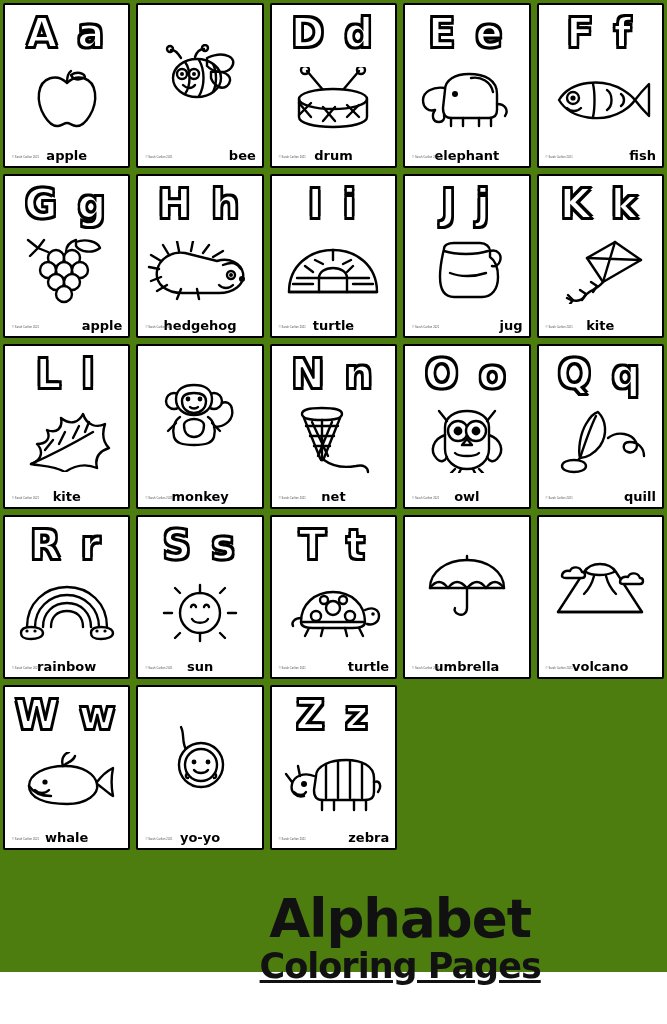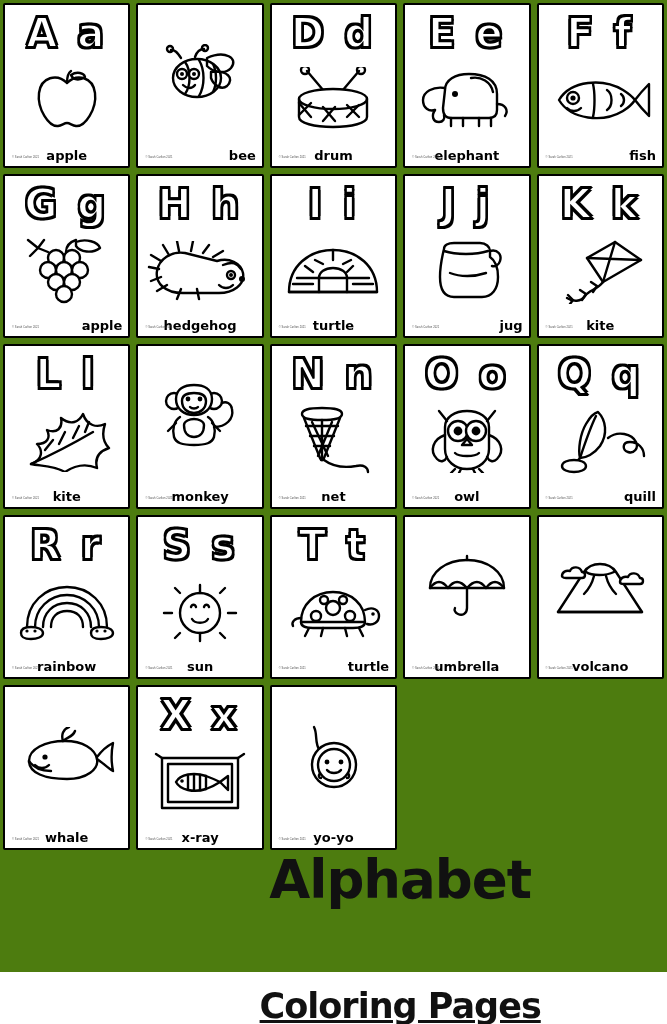--- a/index.html
+++ b/index.html
@@ -87,21 +87,21 @@
     letter-spacing: 0.1px;
     font-family: "Liberation Sans", sans-serif;
   }
   
   .title-block {
     grid-column: 2 / span 4;
     grid-row: 6;
     display: flex;
     flex-direction: column;
     align-items: center;
-    justify-content: space-between;
+    justify-content: center;
     text-align: center;
     line-height: 1.0;
   }
   .title-line {
     font-family: "DejaVu Sans", sans-serif;
     font-weight: 700;
     font-size: 53px;
     letter-spacing: -1px;
     color: #111;
   }
@@ -468,68 +468,70 @@
           <path d="M14 20 C14 16 18 14 22 15 C24 10 32 10 34 16 C38 16 38 22 34 22 L18 22 C14 22 14 20 14 20 Z" class="fillw"></path>
           <path d="M72 26 C72 22 76 20 80 21 C82 16 90 16 92 22 C96 22 96 28 92 28 L76 28 C72 28 72 26 72 26 Z" class="fillw"></path>
           <path d="M10 56 L94 56"></path>
         </svg>
       </div>
       <div class="word center">volcano</div>
       <div class="credit">© Sarah Carlton 2021</div>
     </div>
 
     <div class="card">
+      <div class="letters">W w</div>
       <div class="art">
         <svg width="100" height="62" viewBox="0 0 100 62">
           <path d="M12 34 C12 22 28 14 48 14 C66 14 78 22 80 32 C82 42 70 52 50 52 C28 52 12 46 12 34 Z" class="fillw"></path>
           <path d="M80 30 C86 22 92 18 96 16 C94 26 94 34 96 44 C92 42 86 36 80 32"></path>
           <path d="M12 34 C16 40 24 44 34 44"></path>
           <circle cx="28" cy="30" r="2.6" class="dot"></circle>
           <path d="M18 38 C22 42 28 42 32 38"></path>
           <path d="M46 14 C44 8 46 2 52 0 M46 14 C50 10 56 10 58 4"></path>
         </svg>
       </div>
       <div class="word center">whale</div>
       <div class="credit">© Sarah Carlton 2021</div>
     </div>
 
-    <div class="card">
-      <div class="letters">X x</div>
-      <div class="art">
-        <svg width="92" height="62" viewBox="0 0 92 62">
-          <rect x="8" y="6" width="76" height="50" class="fillw"></rect>
-          <rect x="14" y="12" width="64" height="38"></rect>
-          <path d="M22 30 C26 22 40 20 52 24 C60 27 66 30 66 30 C66 30 60 34 52 37 C40 41 26 38 22 30 Z"></path>
-          <path d="M66 30 L74 24 L74 38 Z"></path>
-          <path d="M34 24 L34 37 M40 23 L40 38 M46 23 L46 38 M52 24 L52 37"></path>
-          <circle cx="28" cy="29" r="1.8" class="dot"></circle>
-          <path d="M8 6 L2 2 M84 6 L90 2"></path>
-        </svg>
-      </div>
-      <div class="word center">x-ray</div>
-      <div class="credit">© Sarah Carlton 2021</div>
-    </div>
 
     <div class="card">
       <div class="art">
         <svg width="82" height="66" viewBox="0 0 82 66">
           <path d="M22 2 C26 10 22 18 28 26"></path>
           <circle cx="42" cy="40" r="22" class="fillw"></circle>
           <circle cx="42" cy="40" r="16"></circle>
           <circle cx="35" cy="37" r="2.4" class="dot"></circle>
           <circle cx="49" cy="37" r="2.4" class="dot"></circle>
           <path d="M35 45 C38 49 46 49 49 45"></path>
           <path d="M28 48 C26 51 27 53 29 53"></path>
           <path d="M56 48 C58 51 57 53 55 53"></path>
         </svg>
       </div>
       <div class="word center">yo-yo</div>
       <div class="credit">© Sarah Carlton 2021</div>
     </div>
 
+    <div class="card">
+      <div class="letters">Z z</div>
+      <div class="art">
+        <svg width="102" height="62" viewBox="0 0 102 62">
+          <path d="M34 24 C34 14 48 8 64 8 C80 8 92 14 92 26 L92 40 C92 46 88 48 84 48 L40 48 C34 48 32 44 32 38 Z" class="fillw"></path>
+          <path d="M32 24 C22 20 12 24 10 32 C8 40 14 46 22 44" class="fillw"></path>
+          <path d="M10 30 L4 22 M18 24 L16 14"></path>
+          <circle cx="22" cy="32" r="3" class="dot"></circle>
+          <path d="M12 40 C16 44 22 44 24 40"></path>
+          <path d="M44 12 L44 46 M56 10 L56 46 M68 10 L68 46 M80 12 L80 46"></path>
+          <path d="M40 48 L40 58 M52 48 L52 58 M72 48 L72 58 M84 48 L84 58"></path>
+          <path d="M92 30 C98 28 100 34 96 40"></path>
+        </svg>
+      </div>
+      <div class="word">zebra</div>
+      <div class="credit">© Sarah Carlton 2021</div>
+    </div>
 
     <div class="title-block">
       <div class="title-line">Alphabet</div>
       <div class="title-line second">Coloring Pages</div>
     </div>
 
   </div>
 </div>
 
 </body></html>

